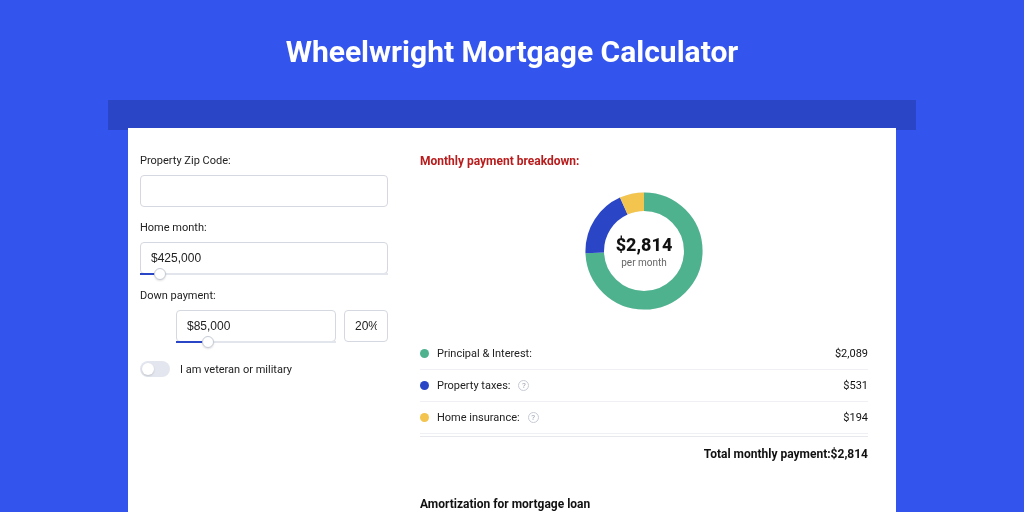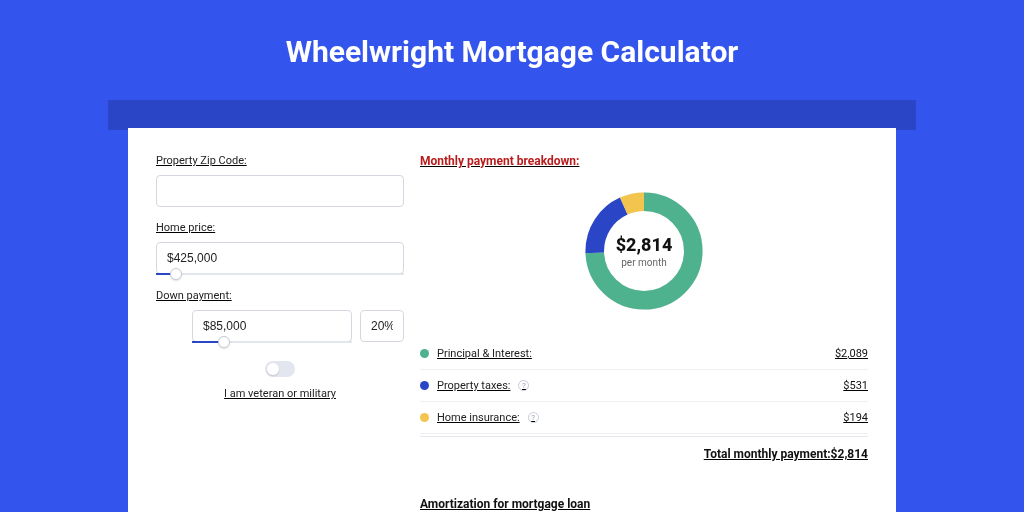--- a/index.html
+++ b/index.html
@@ -1,35 +1,35 @@
 <!DOCTYPE html>
 <html><head>
 <meta charset="utf-8">
 <style>
   * { box-sizing: border-box; margin: 0; padding: 0; }
   html, body { width: 1024px; height: 512px; overflow: hidden; font-family: -apple-system, BlinkMacSystemFont, "Segoe UI", Roboto, Arial, sans-serif; }
   .backdrop { width: 1024px; height: 512px; background: #3355ee; position: relative; }
   .title { color: #fff; font-weight: 700; font-size: 30px; text-align: center; padding-top: 34px; }
   .header-band { position: absolute; left: 108px; right: 108px; top: 100px; height: 30px; background: #2a46c7; }
-  .card { position: absolute; left: 128px; right: 128px; top: 128px; bottom: 0; background: #fff; padding: 26px 28px 0 28px; display: flex; gap: 16px; text-decoration: underline; }
+  .card { position: absolute; left: 128px; right: 128px; top: 128px; bottom: 0; background: #fff; padding: 26px 28px 0 12px; display: flex; gap: 32px; }
   .left { width: 248px; flex: 0 0 248px; }
   .right { flex: 1; }
   .label { font-size: 11px; color: #222; margin-bottom: 8px; }
   .field { position: relative; margin-bottom: 14px; }
   .input { width: 100%; height: 32px; border: 1px solid #d5d8e0; border-radius: 4px; font-size: 12px; padding: 0 10px; color: #222; }
   .slider-track { position: relative; height: 2px; background: #e2e5ec; margin-top: -1px; }
   .slider-fill { position: absolute; left: 0; top: 0; height: 2px; background: #2a46c7; }
   .slider-thumb { position: absolute; top: -5px; width: 12px; height: 12px; border-radius: 50%; background: #fff; border: 1px solid #c7cbd6; box-shadow: 0 1px 2px rgba(0,0,0,.12); transform: translateX(-50%); }
   .two-col { display: flex; gap: 8px; }
   .two-col .col-a { flex: 0 0 160px; margin-left: 36px; }
   .two-col .col-b { flex: 1; }
   .periods { display: flex; gap: 6px; margin-top: 4px; }
   .period-btn { width: 34px; height: 22px; border: 1px solid transparent; border-radius: 4px; background: transparent; font-size: 11px; font-weight: 600; color: #222; cursor: pointer; }
   .period-btn.active { background: #c9d5f9; color: #2a46c7; }
-  .toggle-row { display: flex; align-items: center; gap: 10px; margin-top: 18px; flex-direction: column; }
+  .toggle-row { display: flex; align-items: center; gap: 10px; margin-top: 18px; }
   .toggle { width: 30px; height: 16px; border-radius: 10px; background: #e3e6ee; position: relative; }
   .toggle::after { content: ""; position: absolute; left: 2px; top: 2px; width: 12px; height: 12px; border-radius: 50%; background: #fff; box-shadow: 0 1px 2px rgba(0,0,0,.15); }
   .toggle-label { font-size: 11px; color: #222; }
   .section-title { font-size: 12px; font-weight: 700; color: #b91c1c; margin-bottom: 18px; }
   .donut-wrap { display: flex; justify-content: center; margin-bottom: 22px; }
   .donut { position: relative; width: 130px; height: 130px; }
   .donut svg { width: 130px; height: 130px; transform: rotate(-90deg); }
   .donut-center { position: absolute; inset: 0; display: flex; flex-direction: column; align-items: center; justify-content: center; }
   .donut-amount { font-size: 18px; font-weight: 800; color: #111; }
   .donut-sub { font-size: 10px; color: #666; margin-top: 2px; }
@@ -52,21 +52,21 @@
   <div class="card">
 
     <div class="left">
 
       <div class="field">
         <div class="label">Property Zip Code:</div>
         <input class="input" value="" style="">
       </div>
 
       <div class="field">
-        <div class="label">Home price:</div>
+        <div class="label">Home month:</div>
         <input class="input" value="$425,000" style="">
         <div class="slider-track">
           <div class="slider-fill" id="hp-fill" style="width: 8%;"></div>
           <div class="slider-thumb" id="hp-thumb" style="left: 8%;"></div>
         </div>
       </div>
 
       <div class="field">
         <div class="label">Down payment:</div>
         <div class="two-col">

